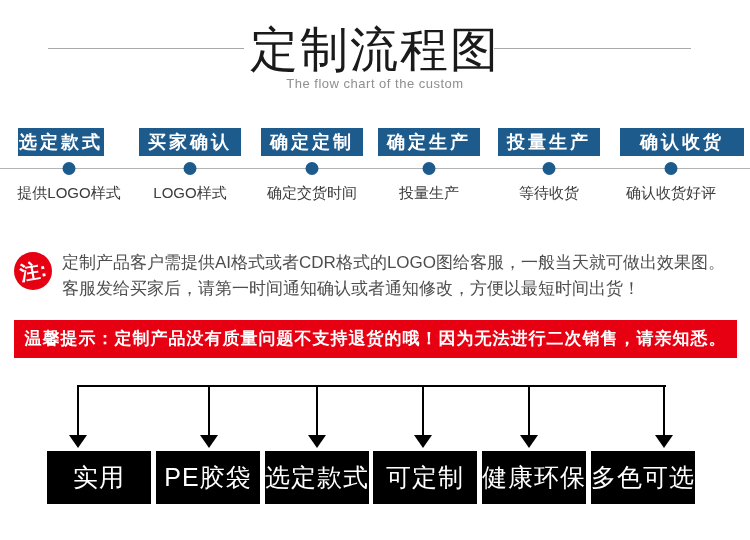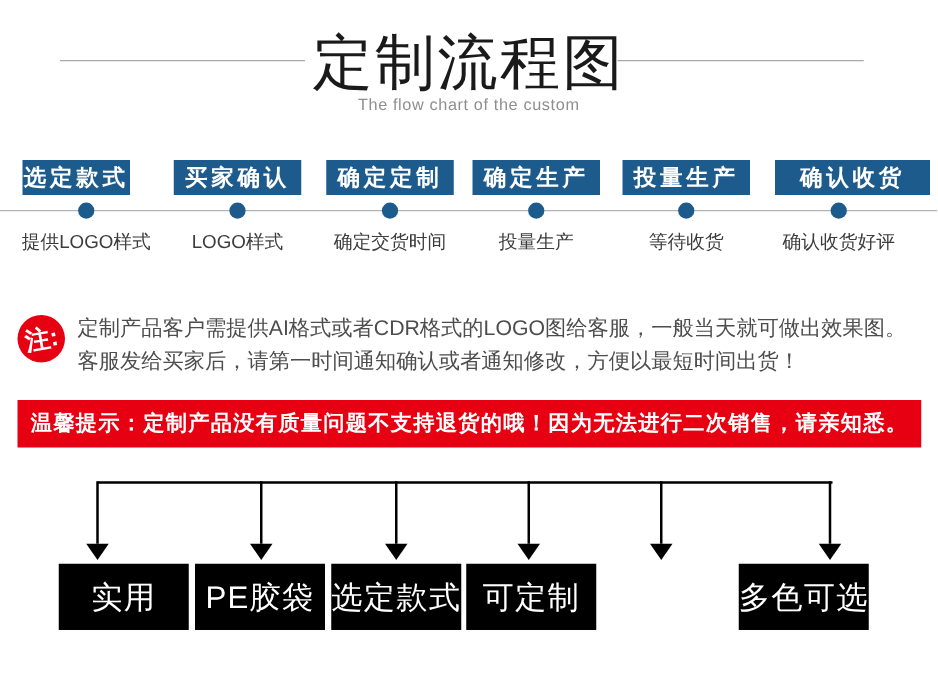--- a/index.html
+++ b/index.html
@@ -132,15 +132,16 @@
     </div>
   <div class="arrow" style="left:664px">
       <div class="stem"></div>
       <div class="head"></div>
     </div>
 
   <div class="feature-box" style="left:47px">实用</div>
   <div class="feature-box" style="left:156px">PE胶袋</div>
   <div class="feature-box" style="left:265px">选定款式</div>
   <div class="feature-box" style="left:373px">可定制</div>
+  <div class="feature-box" style="left:482px">健康环保</div>
   <div class="feature-box" style="left:591px">多色可选</div>
 
 </div>
 
 </body></html>

